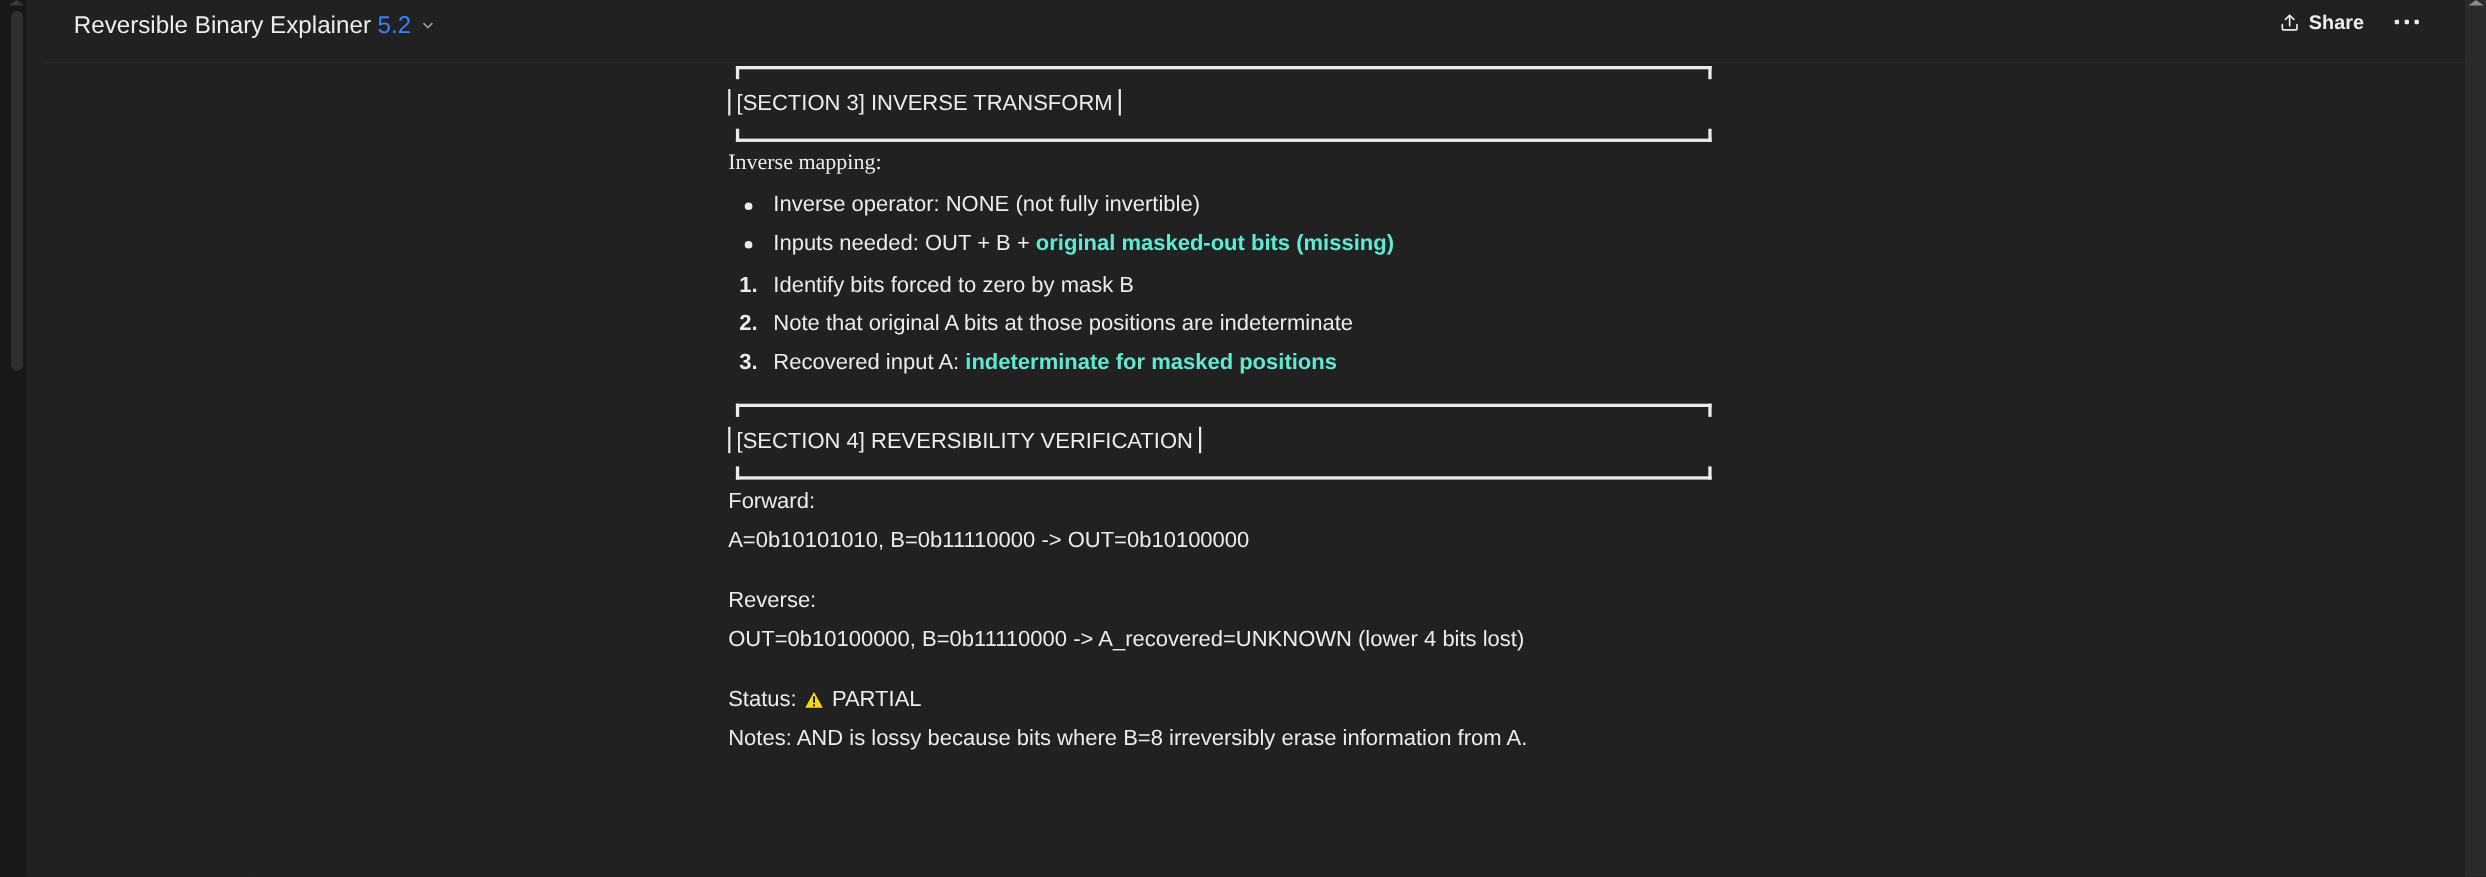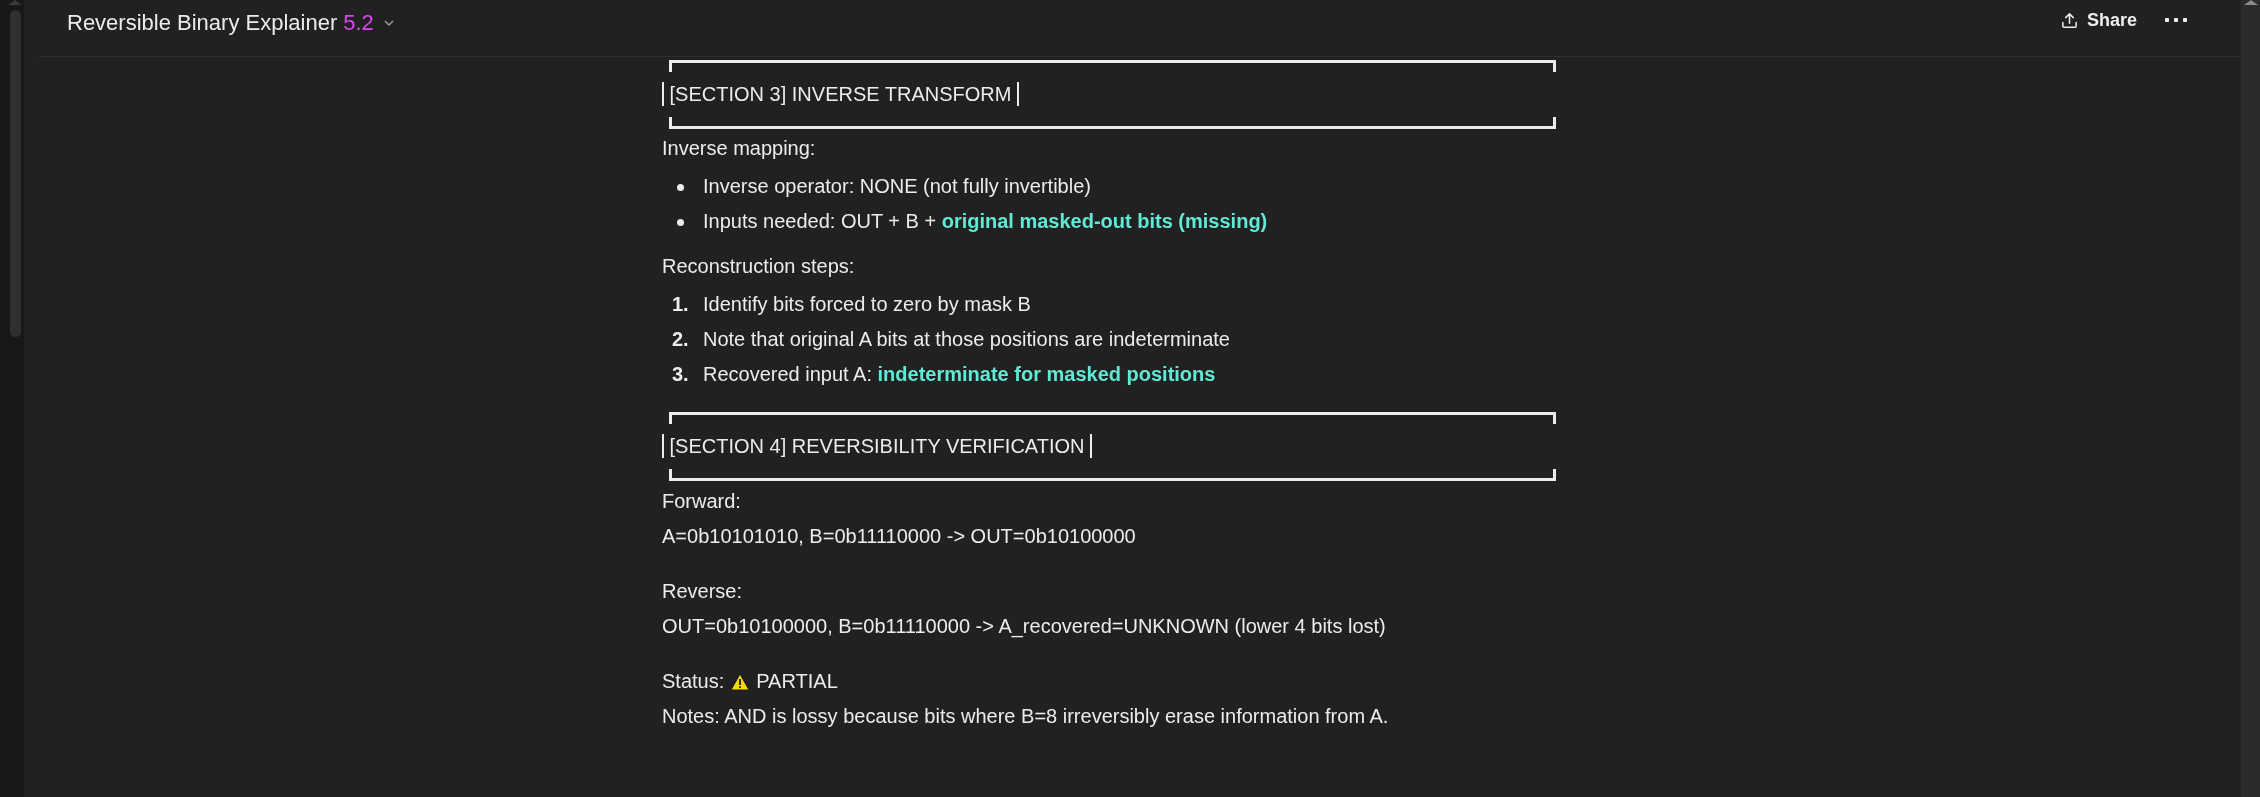--- a/index.html
+++ b/index.html
@@ -12,23 +12,23 @@
   .left-rail .thumb { position: absolute; left: 10px; top: 10px; width: 11px; height: 327px; background: #303030; border-radius: 6px; }
 
   .right-scroll { position: absolute; right: 0; top: 0; width: 19px; height: 797px; background: #2b2b2b; }
   .right-scroll .arrow { position: absolute; left: 3px; top: 0; width: 0; height: 0;
     border-left: 7px solid transparent; border-right: 7px solid transparent; border-bottom: 5px solid #8a8a8a; }
 
   .header { position: absolute; left: 24px; top: 0; width: 2217px; height: 57px; background: #212121; }
   .header .divider { position: absolute; left: 14px; right: 0; bottom: 0; height: 1px; background: #2e2e2e; }
   .title-wrap { position: absolute; left: 43px; top: 10px; display: flex; align-items: center; gap: 6px; cursor: pointer; }
   .title { font-size: 22px; color: #ececec; }
-  .version { font-size: 22px; color: #d946ef; }
+  .version { font-size: 22px; color: #3b82f6; }
   .chev { width: 14px; height: 14px; margin-left: 2px; }
-  .actions { position: absolute; right: 54px; top: 10px; display: flex; align-items: flex-start; gap: 28px; }
+  .actions { position: absolute; right: 42px; top: 10px; display: flex; align-items: flex-start; gap: 28px; }
   .share-btn { display: flex; align-items: center; gap: 8px; font-size: 18px; font-weight: bold; color: #ececec; cursor: pointer; }
   .share-btn svg { width: 19px; height: 19px; }
   .more-btn { width: 22px; height: 20px; display: flex; align-items: center; justify-content: space-between; cursor: pointer; }
   .more-btn span { width: 4px; height: 4px; background: #ececec; border-radius: 1px; }
 
   .content { position: absolute; left: 662px; top: 57px; width: 890px; font-size: 20px; line-height: 35px; }
   .box { position: relative; width: 887px; height: 74px; margin-left: 7px; }
   .box .top, .box .bot { position: absolute; left: 0; right: 0; height: 3px; background: #ececec; }
   .box .top { top: 3px; }
   .box .bot { bottom: 2px; }
@@ -86,27 +86,26 @@
   <div class="box" style="margin-top:0;">
     <div class="top"></div>
     <div class="tl"></div>
       <div class="tr"></div>
     <div class="mid"><span class="vbar"></span> <span>[SECTION 3] INVERSE TRANSFORM</span> <span class="vbar"></span></div>
     <div class="bot"></div>
     <div class="bl"></div>
       <div class="br"></div>
   </div>
 
-  <div class="p" style="margin-top:0px;">Inverse mapping:</div>
+  <div class="p" style="margin-top:0px;font-family:Liberation Serif, serif;">Inverse mapping:</div>
   <ul class="bullets">
     <li><span>Inverse operator: NONE (not fully invertible)</span></li>
     <li><span>Inputs needed: OUT + B + </span><b>original masked-out bits (missing)</b></li>
   </ul>
 
-  <div class="p" style="margin-top:10px;">Reconstruction steps:</div>
   <ol class="steps">
     <li><span class="num">1.</span><span>Identify bits forced to zero by mask B</span></li>
     <li><span class="num">2.</span><span>Note that original A bits at those positions are indeterminate</span></li>
     <li><span class="num">3.</span><span>Recovered input A: </span><b>indeterminate for masked positions</b></li>
   </ol>
 
   <div class="box" style="margin-top:17px;">
     <div class="top"></div>
     <div class="tl"></div>
       <div class="tr"></div>

